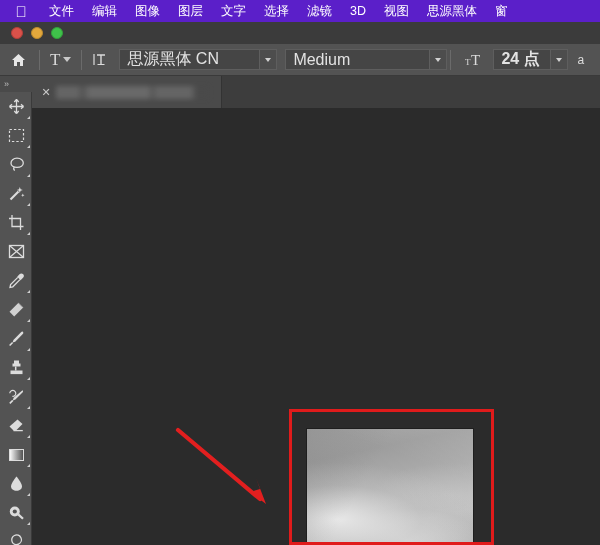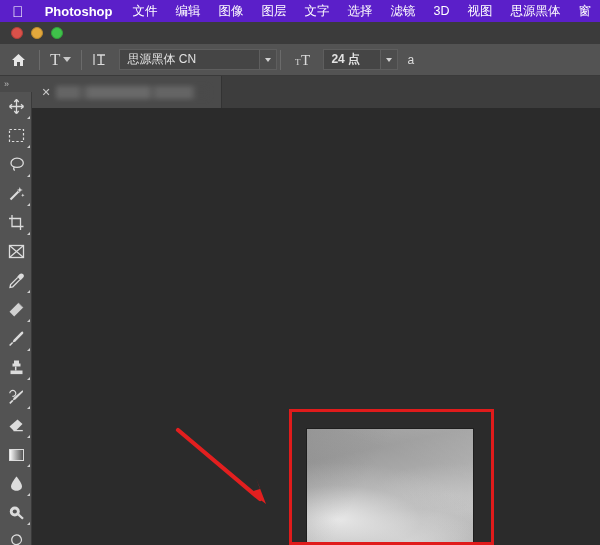--- a/index.html
+++ b/index.html
@@ -77,21 +77,21 @@
   .opt-orient {
     width: 30px; height: 24px;
     display: flex; align-items: center; justify-content: center;
   }
   .combo {
     height: 21px;
     background: #454545;
     border: 1px solid #5e5e5e;
     display: flex; align-items: center;
     color: #e2e2e2;
-    font-size: 12px;
+    font-size: 16px;
     position: relative;
   }
   .combo .cval { padding-left: 7px; white-space: nowrap; overflow: hidden; }
   .combo .cbtn {
     position: absolute; right: 0; top: 0;
     width: 17px; height: 100%;
     border-left: 1px solid #5e5e5e;
     background: #4d4d4d;
     display: flex; align-items: center; justify-content: center;
   }
@@ -206,21 +206,20 @@
 </style>
 </head>
 <body>
 
 <div id="app">
 
   <div class="menubar">
     <div class="apple-logo">
       <span class="apple-glyph"></span>
     </div>
-    <div class="menu-app">Photoshop</div>
     <div class="menu-item">文件</div>
     <div class="menu-item">编辑</div>
     <div class="menu-item">图像</div>
     <div class="menu-item">图层</div>
     <div class="menu-item">文字</div>
     <div class="menu-item">选择</div>
     <div class="menu-item">滤镜</div>
     <div class="menu-item">3D</div>
     <div class="menu-item">视图</div>
     <div class="menu-item">思源黑体</div>
@@ -258,20 +257,26 @@
       </svg>
     </div>
 
     <div class="combo combo-font">
       <span class="cval">思源黑体 CN</span>
       <span class="cbtn">
           <span class="chev"></span>
         </span>
     </div>
 
+    <div class="combo combo-style">
+      <span class="cval">Medium</span>
+      <span class="cbtn">
+          <span class="chev"></span>
+        </span>
+    </div>
 
     <div class="opt-sep"></div>
 
     <div class="opt-sizeicon">
       <svg width="20" height="17" viewBox="0 0 20 17">
         <text x="0" y="14" font-family="Liberation Serif, serif" font-size="9" fill="#dcdcdc">T</text>
         <text x="6" y="14" font-family="Liberation Serif, serif" font-size="15" fill="#dcdcdc">T</text>
       </svg>
     </div>
 

